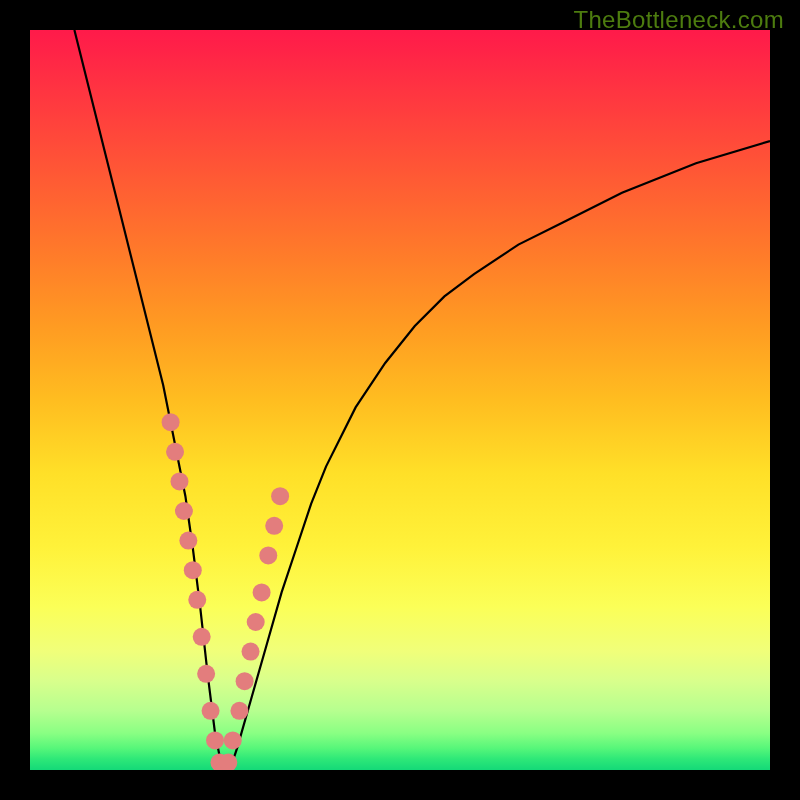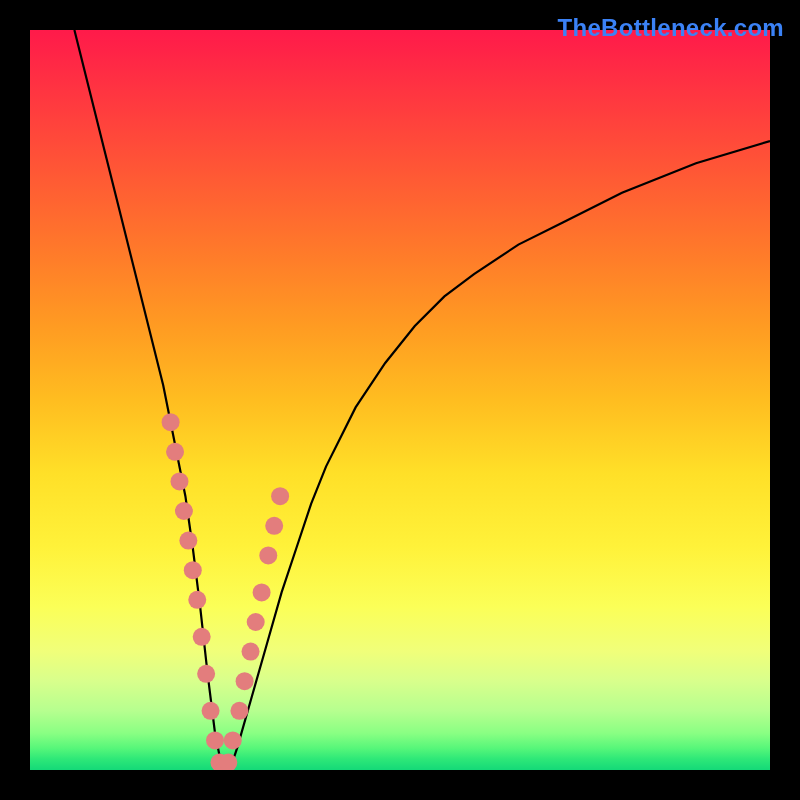--- a/index.html
+++ b/index.html
@@ -45,25 +45,25 @@
   }
   .svg-layer {
     position: absolute;
     top: 30px;
     left: 30px;
     width: 740px;
     height: 740px;
   }
   .watermark {
     position: absolute;
-    top: 14px;
+    top: 6px;
     right: 16px;
-    color: #3b82f6;
+    color: #4d7c0f;
     font-size: 24px;
-    font-weight: 700;
+    font-weight: 400;
     letter-spacing: 0.3px;
     user-select: none;
   }
   .curve {
     fill: none;
     stroke: #000;
     stroke-width: 2.2;
   }
   .dot {
     fill: #e37d7d;

